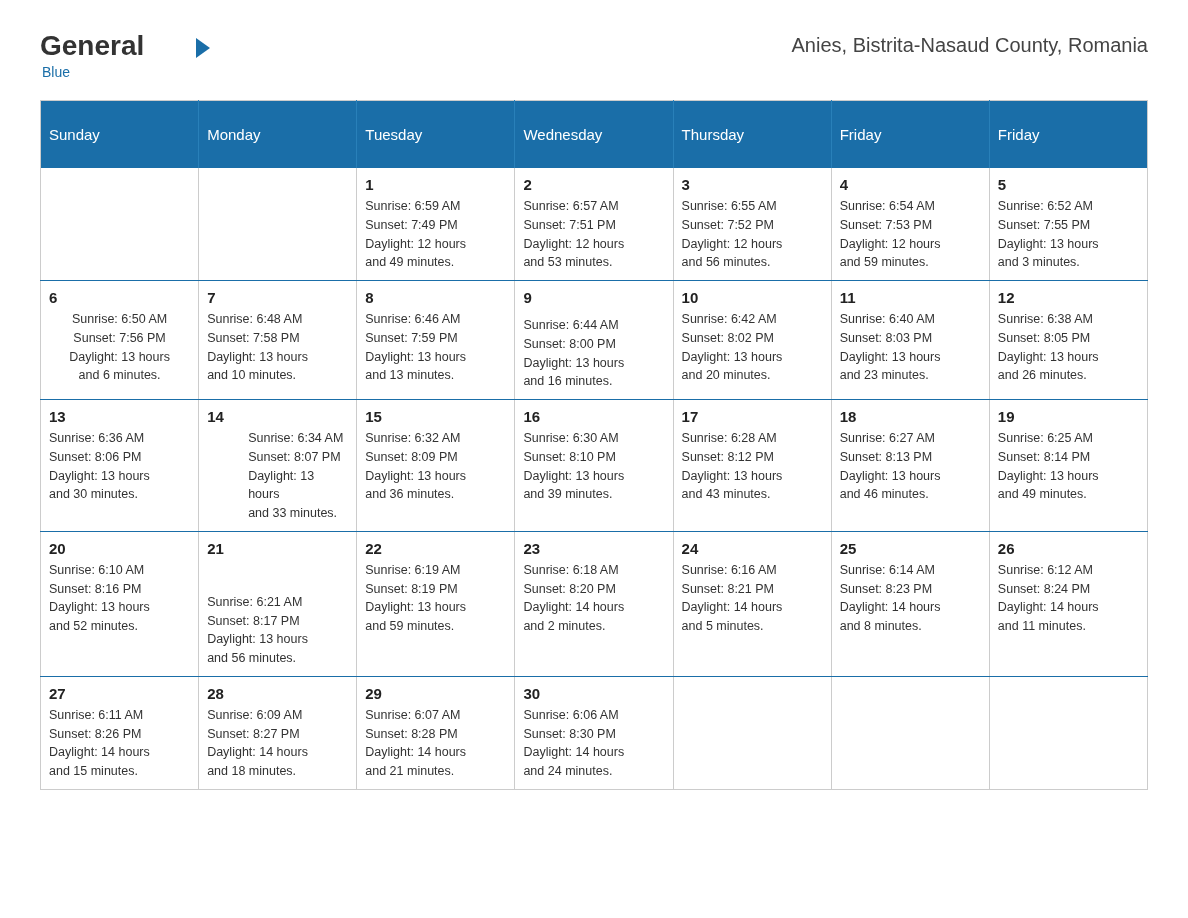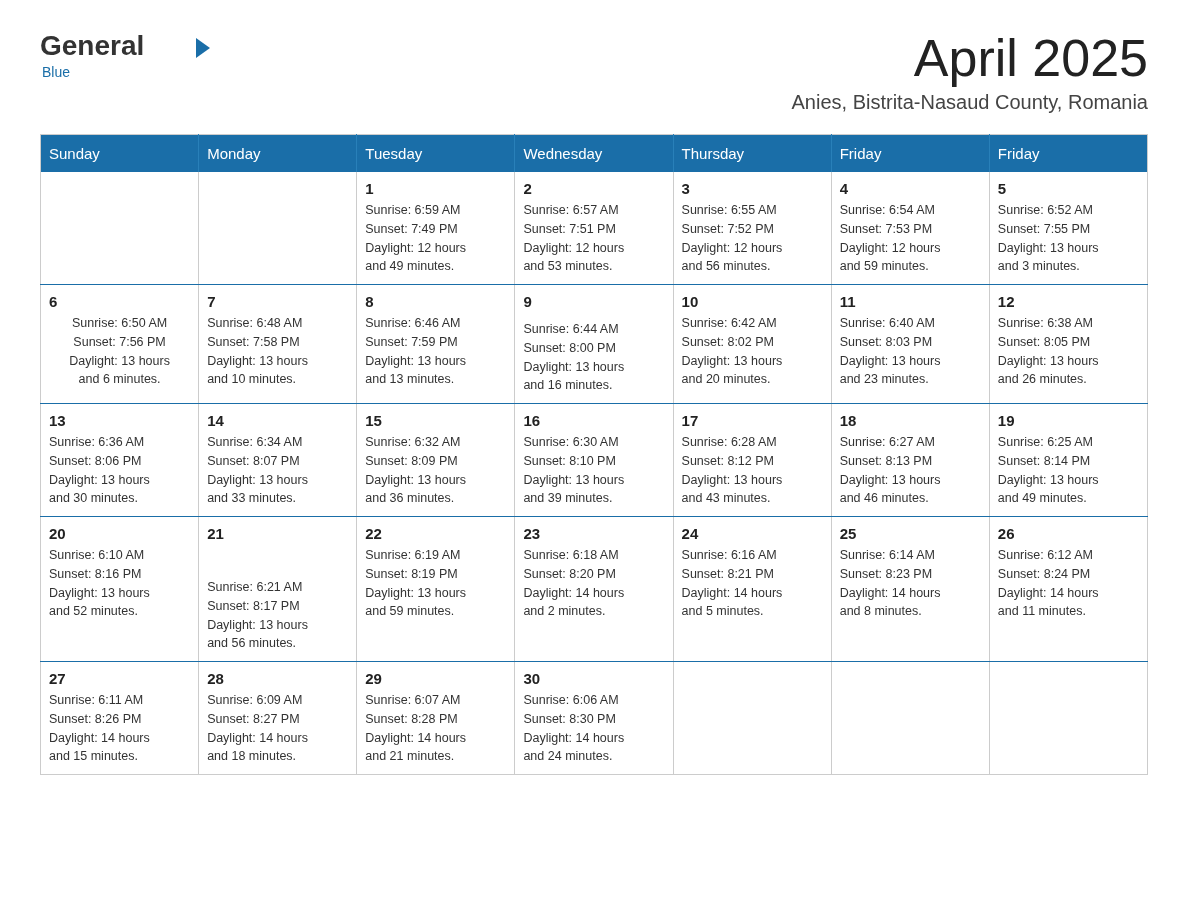--- a/index.html
+++ b/index.html
@@ -67,21 +67,21 @@
       margin-top: 4px;
     }
     .calendar {
       width: 100%;
       border-collapse: collapse;
       border: 1px solid #ccc;
     }
     .calendar th {
       background-color: #1a6ea8;
       color: #fff;
-      padding: 10px 8px;
+      padding: 25px 8px;
       text-align: left;
       font-size: 15px;
       font-weight: normal;
       border-right: 1px solid #2980b9;
     }
     .calendar th:last-child {
       border-right: none;
     }
     .calendar td {
       vertical-align: top;
@@ -121,21 +121,20 @@
 <div class="header">
   <div class="logo">
     <div class="logo-top">
       <span class="logo-general">General</span>
       <div class="logo-arrow"></div>
       <span class="logo-blue"></span>
     </div>
     <span class="logo-subtitle">Blue</span>
   </div>
   <div class="title-area">
-    <div class="month-title">April 2025</div>
     <div class="location-title">Anies, Bistrita-Nasaud County, Romania</div>
   </div>
 </div>
 
 <table class="calendar">
   <thead>
     <tr>
     <th>Sunday</th>
         <th>Monday</th>
         <th>Tuesday</th>
@@ -239,21 +238,21 @@
       <tr>
         <td>
           <span class="day-number">13</span>
           <div class="day-info" style="white-space: pre-line;">Sunrise: 6:36 AM
 Sunset: 8:06 PM
 Daylight: 13 hours
 and 30 minutes.</div>
         </td>
         <td>
           <span class="day-number">14</span>
-          <div class="day-info" style="white-space: pre-line;">Sunrise: 6:34 AM
+          <div class="day-info" style="white-space: pre-line; margin-left: 41px;">Sunrise: 6:34 AM
 Sunset: 8:07 PM
 Daylight: 13 hours
 and 33 minutes.</div>
         </td>
         <td>
           <span class="day-number">15</span>
           <div class="day-info" style="white-space: pre-line;">Sunrise: 6:32 AM
 Sunset: 8:09 PM
 Daylight: 13 hours
 and 36 minutes.</div>

